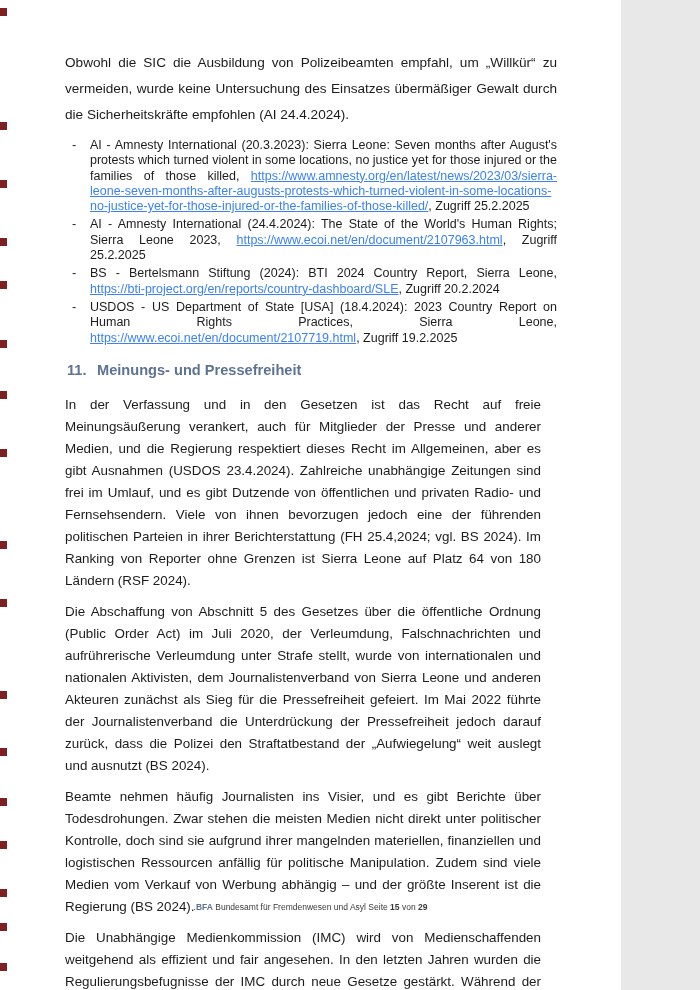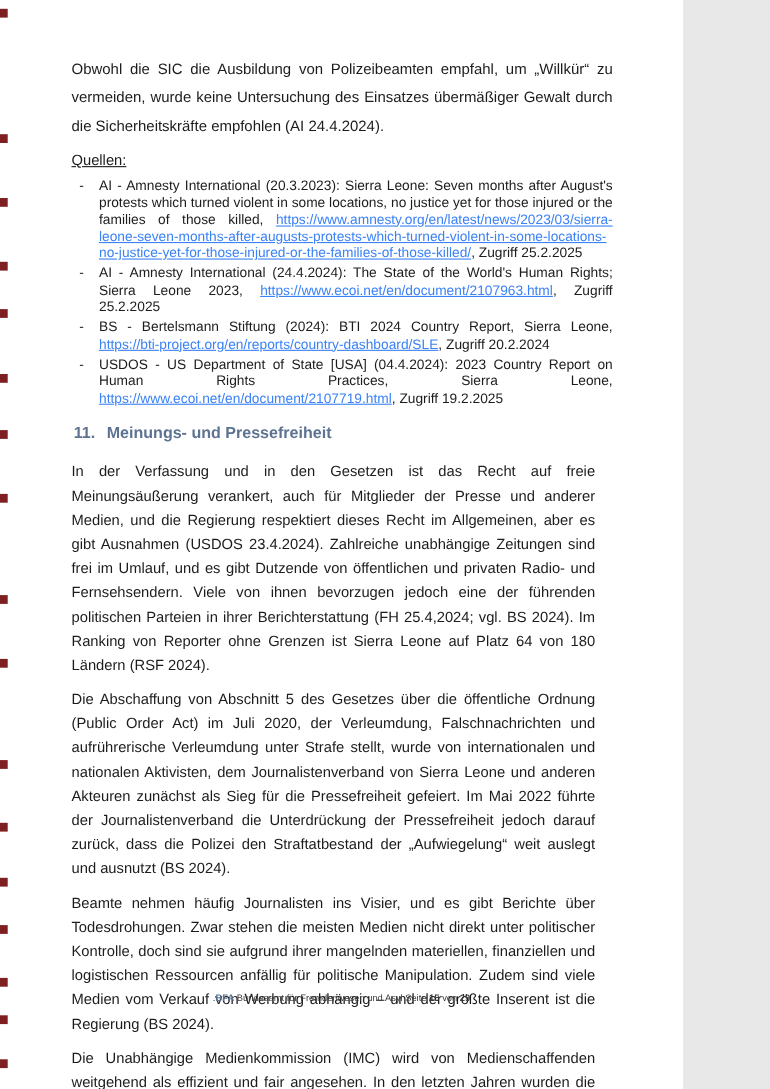--- a/index.html
+++ b/index.html
@@ -76,38 +76,37 @@
     background:#7e2022;
   }
 </style>
 </head>
 <body>
 
 <div class="page">
 
   <p class="body-para">Obwohl die SIC die Ausbildung von Polizeibeamten empfahl, um „Willkür“ zu vermeiden, wurde keine Untersuchung des Einsatzes übermäßiger Gewalt durch die Sicherheitskräfte empfohlen (AI 24.4.2024).</p>
 
-  <p class="sources-label">Quellen:</p>
 
   <div class="sources">
       <div class="src-item">
         <span class="src-dash">-</span>
         <span class="src-text"><span>AI - Amnesty International (20.3.2023): Sierra Leone: Seven months after August's protests which turned violent in some locations, no justice yet for those injured or the families of those killed, </span><a class="link">https://www.amnesty.org/en/latest/news/2023/03/sierra-leone-seven-months-after-augusts-protests-which-turned-violent-in-some-locations-no-justice-yet-for-those-injured-or-the-families-of-those-killed/</a><span>, Zugriff 25.2.2025</span></span>
       </div>
       <div class="src-item">
         <span class="src-dash">-</span>
         <span class="src-text"><span>AI - Amnesty International (24.4.2024): The State of the World's Human Rights; Sierra Leone 2023, </span><a class="link">https://www.ecoi.net/en/document/2107963.html</a><span>, Zugriff 25.2.2025</span></span>
       </div>
       <div class="src-item">
         <span class="src-dash">-</span>
         <span class="src-text"><span>BS - Bertelsmann Stiftung (2024): BTI 2024 Country Report, Sierra Leone, </span><a class="link">https://bti-project.org/en/reports/country-dashboard/SLE</a><span>, Zugriff 20.2.2024</span></span>
       </div>
       <div class="src-item">
         <span class="src-dash">-</span>
-        <span class="src-text"><span>USDOS - US Department of State [USA] (04.4.2024): 2023 Country Report on Human Rights Practices, Sierra Leone, </span><a class="link">https://www.ecoi.net/en/document/2107719.html</a><span>, Zugriff 19.2.2025</span></span>
+        <span class="src-text"><span>USDOS - US Department of State [USA] (18.4.2024): 2023 Country Report on Human Rights Practices, Sierra Leone, </span><a class="link">https://www.ecoi.net/en/document/2107719.html</a><span>, Zugriff 19.2.2025</span></span>
       </div>
     </div>
 
   <h2 class="section-heading">
     <span class="heading-num">11.</span>
     <span>Meinungs- und Pressefreiheit</span>
   </h2>
 
   <p class="para">In der Verfassung und in den Gesetzen ist das Recht auf freie Meinungsäußerung verankert, auch für Mitglieder der Presse und anderer Medien, und die Regierung respektiert dieses Recht im Allgemeinen, aber es gibt Ausnahmen (USDOS 23.4.2024). Zahlreiche unabhängige Zeitungen sind frei im Umlauf, und es gibt Dutzende von öffentlichen und privaten Radio- und Fernsehsendern. Viele von ihnen bevorzugen jedoch eine der führenden politischen Parteien in ihrer Berichterstattung (FH 25.4,2024; vgl. BS 2024). Im Ranking von Reporter ohne Grenzen ist Sierra Leone auf Platz 64 von 180 Ländern (RSF 2024).</p>
   <p class="para">Die Abschaffung von Abschnitt 5 des Gesetzes über die öffentliche Ordnung (Public Order Act) im Juli 2020, der Verleumdung, Falschnachrichten und aufrührerische Verleumdung unter Strafe stellt, wurde von internationalen und nationalen Aktivisten, dem Journalistenverband von Sierra Leone und anderen Akteuren zunächst als Sieg für die Pressefreiheit gefeiert. Im Mai 2022 führte der Journalistenverband die Unterdrückung der Pressefreiheit jedoch darauf zurück, dass die Polizei den Straftatbestand der „Aufwiegelung“ weit auslegt und ausnutzt (BS 2024).</p>

